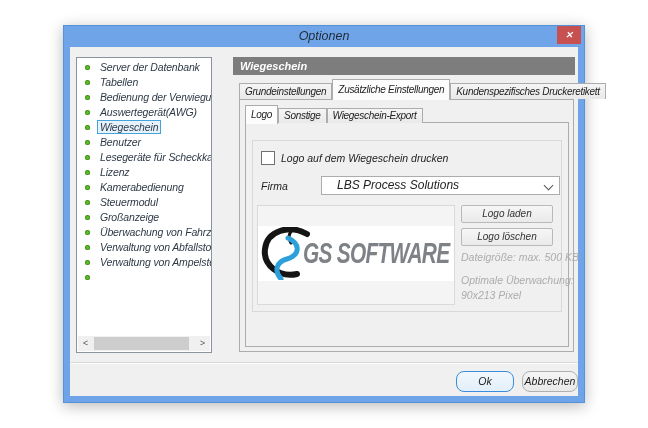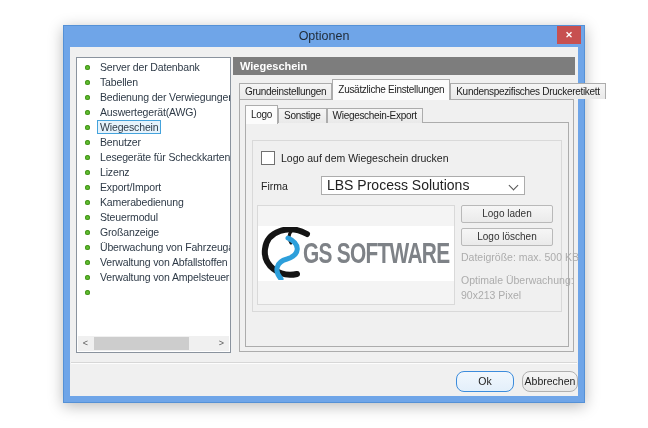--- a/index.html
+++ b/index.html
@@ -6,37 +6,38 @@
   body {
     width:648px; height:428px; position:relative; overflow:hidden;
     background:#FFFFFF;
     font-family:"Liberation Sans", sans-serif;
     -webkit-font-smoothing:antialiased;
   }
   .dialog {
     position:absolute; left:63px; top:25px; width:522px; height:378px;
     background:#6FA5E8; border:1px solid #5591D6; box-sizing:border-box;
     box-shadow:0 3px 14px rgba(0,0,0,.28);
+    font-style:italic;
   }
   .titlebar { position:relative; height:21px; }
   .title {
     display:block; text-align:center; font-size:12.5px; color:#1F2A36; line-height:21px;
   }
   .close-btn {
     position:absolute; top:0; right:3px; width:24px; height:18px;
     background:#C75050; color:#FFFFFF; text-align:center; line-height:18px;
     font-size:9px; font-weight:bold; cursor:pointer;
   }
   .dlg-body {
     position:absolute; left:6px; top:21px; width:508px; height:349px; background:#F0F0F0;
   }
 
   
   .listbox {
-    position:absolute; left:6px; top:10px; width:155px; height:296px;
+    position:absolute; left:6px; top:10px; width:136px; height:296px;
     background:#FFFFFF; border:1px solid #8A939E; box-sizing:border-box;
     padding-top:2px; overflow:hidden;
   }
   .li {
     height:15px; line-height:15px; padding-left:20px; position:relative;
     font-size:10.5px; letter-spacing:-0.15px; color:#2E3A47; white-space:nowrap;
     cursor:default;
   }
   .li .dot {
     position:absolute; left:8px; top:5px; width:5px; height:5px; border-radius:50%;
@@ -98,23 +99,23 @@
     position:absolute; top:-7px; left:8px; background:#F0F0F0; padding:0 4px;
     font-size:10.5px; color:#333;
   }
   .check-row { position:absolute; left:8px; top:10px; display:flex; align-items:center; cursor:pointer; }
   .checkbox {
     width:12px; height:12px; background:#FFF; border:1px solid #707070; margin-right:6px;
   }
   .check-label { font-size:10.5px; color:#222; }
   .firma-label { position:absolute; left:8px; top:39px; font-size:10.5px; color:#222; }
   .combo {
-    position:absolute; left:68px; top:35px; width:204px; height:19px;
+    position:absolute; left:68px; top:35px; width:239px; height:19px;
     background:#FFF; border:1px solid #ACACAC; box-sizing:border-box;
-    font-size:14px; line-height:17px; padding-left:5px; color:#222; cursor:pointer;
+    font-size:12px; line-height:17px; padding-left:15px; color:#222; cursor:pointer;
   }
   .combo-arrow {
     position:absolute; right:7px; top:5px; width:6px; height:6px;
     border-right:1.5px solid #555; border-bottom:1.5px solid #555; transform:rotate(45deg);
   }
   .logo-box {
     position:absolute; left:4px; top:64px; width:198px; height:100px;
     background:#F4F4F4; border:1px solid #D9D9D9; box-sizing:border-box; overflow:hidden;
   }
   .logo-band {
@@ -173,21 +174,20 @@
 
     <div class="listbox">
       <div class="li"><span class="dot"></span><span class="lbl">Server der Datenbank</span></div>
       <div class="li"><span class="dot"></span><span class="lbl">Tabellen</span></div>
       <div class="li"><span class="dot"></span><span class="lbl">Bedienung der Verwiegungen</span></div>
       <div class="li"><span class="dot"></span><span class="lbl">Auswertegerät(AWG)</span></div>
       <div class="li selected"><span class="dot"></span><span class="lbl">Wiegeschein</span></div>
       <div class="li"><span class="dot"></span><span class="lbl">Benutzer</span></div>
       <div class="li"><span class="dot"></span><span class="lbl">Lesegeräte für Scheckkarten</span></div>
       <div class="li"><span class="dot"></span><span class="lbl">Lizenz</span></div>
-      <div class="li"><span class="dot"></span><span class="lbl">Export/Import</span></div>
       <div class="li"><span class="dot"></span><span class="lbl">Kamerabedienung</span></div>
       <div class="li"><span class="dot"></span><span class="lbl">Steuermodul</span></div>
       <div class="li"><span class="dot"></span><span class="lbl">Großanzeige</span></div>
       <div class="li"><span class="dot"></span><span class="lbl">Überwachung von Fahrzeugaufstellur</span></div>
       <div class="li"><span class="dot"></span><span class="lbl">Verwaltung von Abfallstoffen</span></div>
       <div class="li"><span class="dot"></span><span class="lbl">Verwaltung von Ampelsteuerung</span></div>
       <div class="li"><span class="dot"></span></div>
 
       <div class="hscroll">
         <div class="arr left">&lt;</div>

